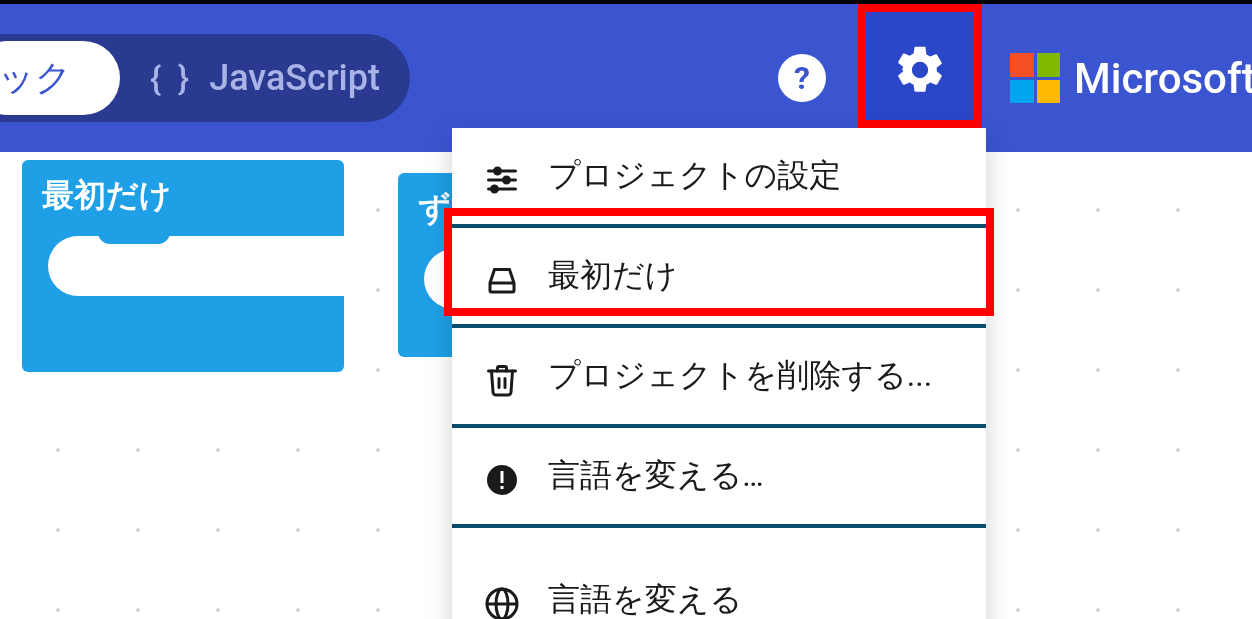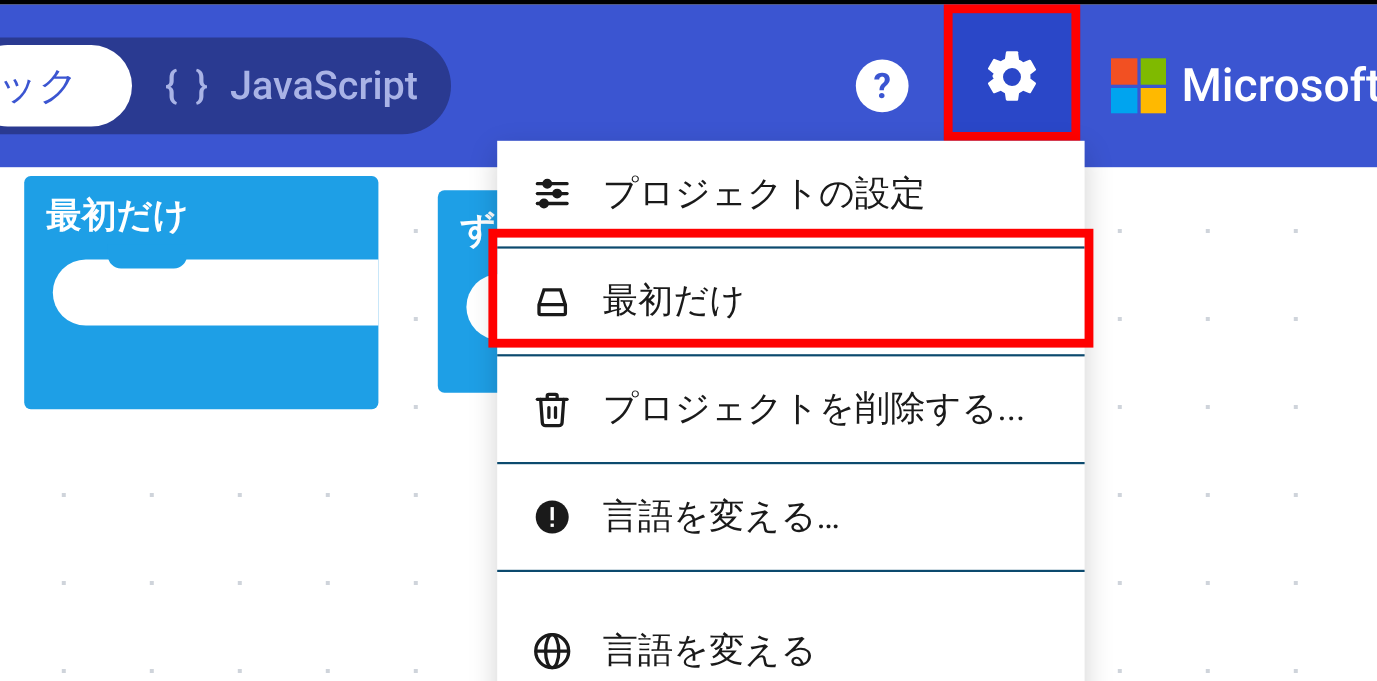--- a/index.html
+++ b/index.html
@@ -215,27 +215,27 @@
       position: absolute;
       left: 452px;
       top: 128px;
       width: 534px;
       background: #fff;
       box-shadow: 0 8px 24px rgba(0,0,0,0.18);
       z-index: 30;
     }
     .menu-item {
       display: flex;
-      align-items: center;
+      align-items: flex-end;
       gap: 28px;
       padding: 26px 32px;
       font-size: 32px;
       color: #1a1a1a;
       cursor: pointer;
-      border-bottom: 2px solid #0c4a6e;
+      border-bottom: 4px solid #0c4a6e;
     }
     .menu-icon {
       width: 36px;
       height: 36px;
       flex-shrink: 0;
       display: flex;
       align-items: center;
       justify-content: center;
     }
     .menu-icon svg { width: 36px; height: 36px; }

